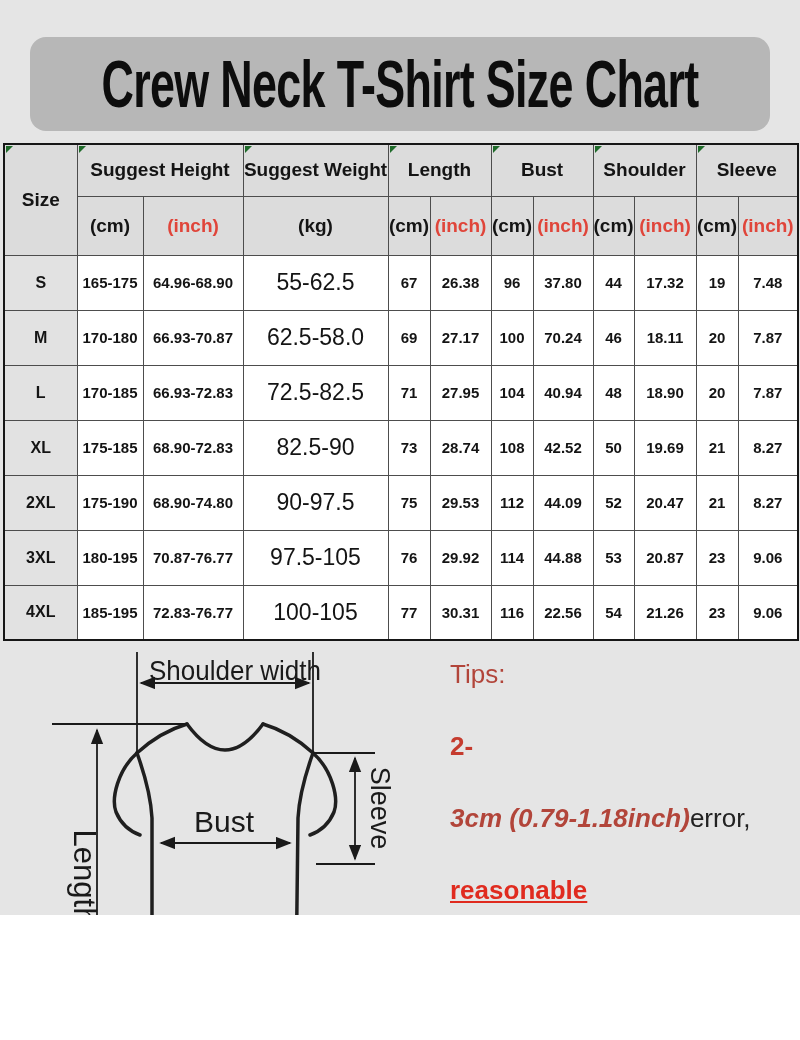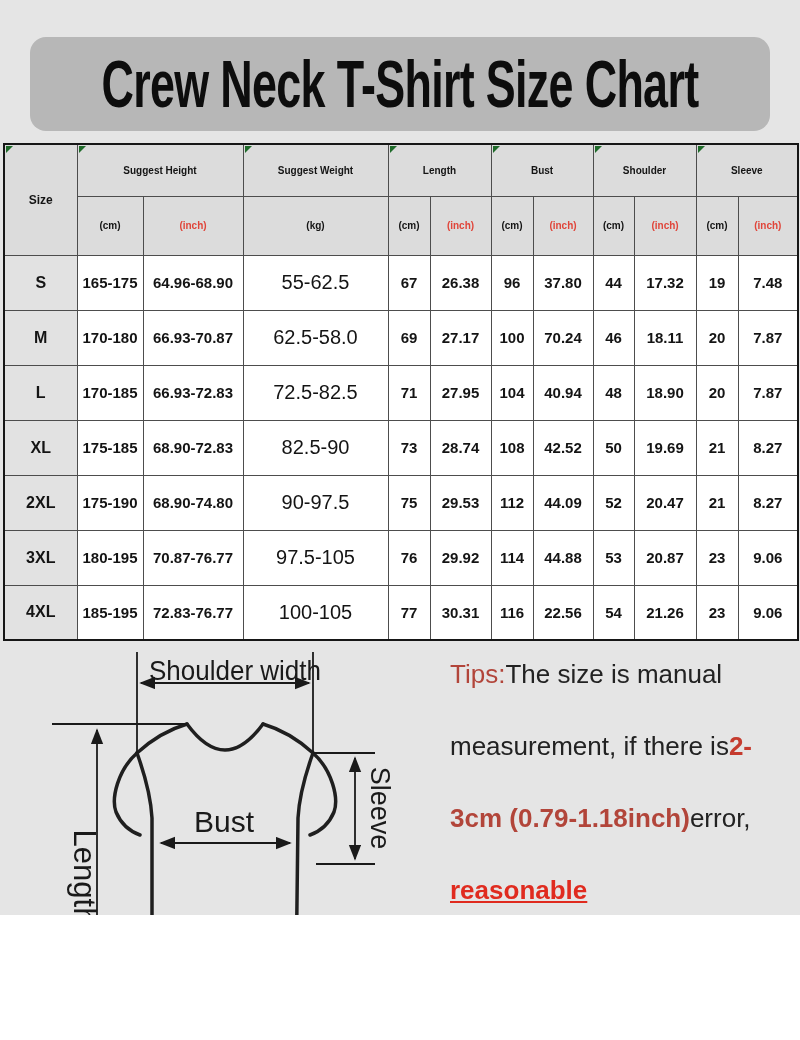--- a/index.html
+++ b/index.html
@@ -10,29 +10,29 @@
   .banner{position:absolute;left:30px;top:37px;width:740px;height:94px;background:#b7b7b7;
           border-radius:16px;display:flex;align-items:center;justify-content:center;}
   .banner span{font-size:66px;font-weight:700;letter-spacing:-1px;color:#0d0d0d;white-space:nowrap;
                transform:scaleX(0.68);transform-origin:center;}
 
   
   table.size-chart{position:absolute;left:3px;top:143px;width:794px;border-collapse:collapse;
                    table-layout:fixed;border:2px solid #161616;}
   .size-chart th,.size-chart td{border:1px solid #4d4d4d;text-align:center;vertical-align:middle;
                    padding:0;overflow:hidden;white-space:nowrap;}
-  .size-chart thead th{background:#dcdcdc;font-weight:700;font-size:10px;position:relative;}
+  .size-chart thead th{background:#dcdcdc;font-weight:700;font-size:19px;position:relative;}
   .size-chart thead tr.grp-row{height:52px;}
   .size-chart thead tr.unit-row{height:59px;}
   .size-chart tbody tr{height:55px;}
-  .size-chart th.sizehead{font-size:12px;}
+  .size-chart th.sizehead{font-size:19px;}
   .size-chart th.red,.size-chart td.red{color:#e0453a;}
   .size-chart tbody th.sizecell{background:#e2e2e2;font-size:16px;font-weight:700;}
   .size-chart tbody td{background:#ffffff;font-weight:700;font-size:15px;}
-  .size-chart tbody td.wt{font-size:20px;font-weight:400;}
+  .size-chart tbody td.wt{font-size:23px;font-weight:400;}
   .corner::before{content:"";position:absolute;top:1px;left:1px;width:0;height:0;
                   border-top:7px solid #1f6b2a;border-right:7px solid transparent;}
 
   
   .diagram{position:absolute;left:8px;top:650px;width:435px;height:390px;}
   .diagram text{fill:#1a1a1a;font-family:"Liberation Sans",sans-serif;}
 
   
   .tips{position:absolute;left:450px;top:638px;width:360px;}
   .tip-line{height:72px;display:flex;align-items:center;font-size:26px;color:#222;white-space:nowrap;}
@@ -224,28 +224,26 @@
 
     <text x="227" y="30" font-size="28" text-anchor="middle" textLength="172" lengthAdjust="spacingAndGlyphs">Shoulder width</text>
     <text x="216" y="182" font-size="30" text-anchor="middle">Bust</text>
     <text x="363" y="158" font-size="27" text-anchor="middle" transform="rotate(90 363 158)">Sleeve</text>
     <text x="66" y="227" font-size="31" text-anchor="middle" transform="rotate(90 66 227)">Length</text>
   </svg>
 
   <div class="tips">
       <div class="tip-line">
         <span style="color: rgb(178, 69, 58); font-weight: 400;">Tips:</span>
-        <span> The size is manual</span>
-      </div>
-      <div class="tip-line">
-        <span>measurement, if there is </span>
+      </div>
+      <div class="tip-line">
         <span style="color: rgb(197, 59, 46); font-weight: 700;">2-</span>
       </div>
       <div class="tip-line">
-        <span style="color: rgb(178, 69, 58); font-weight: 700;">3cm (0.79-1.18inch)</span>
+        <span style="color: rgb(178, 69, 58); font-weight: 700; font-style: italic;">3cm (0.79-1.18inch)</span>
         <span> error,</span>
       </div>
       <div class="tip-line">
         <span style="color: rgb(224, 43, 31); font-weight: 700; text-decoration: underline;">reasonable</span>
       </div>
       <div class="tip-line">
         <span>range!</span>
       </div>
     </div>
 

